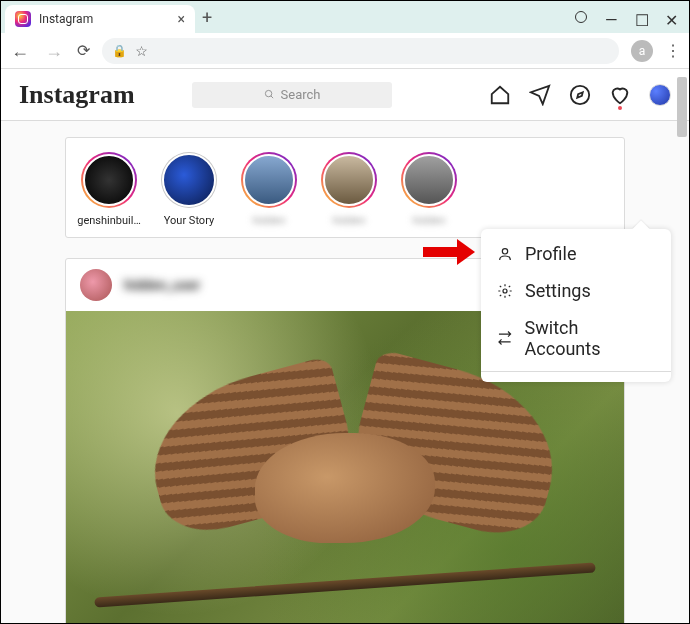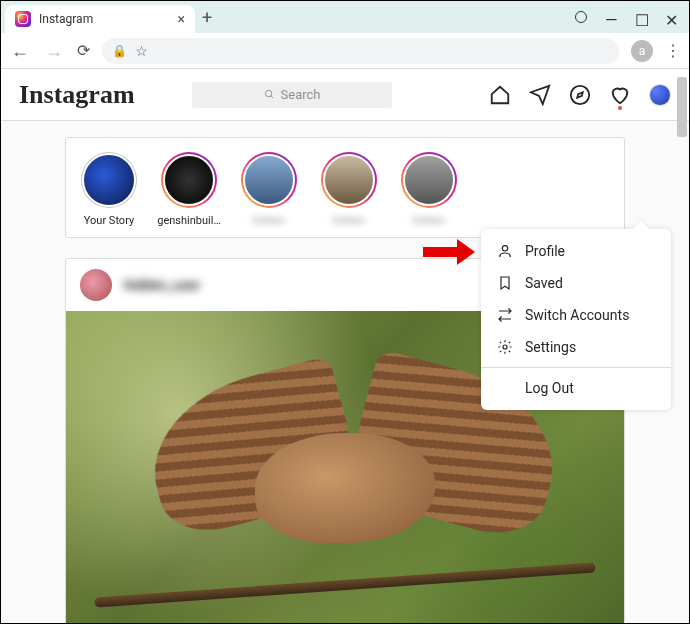--- a/index.html
+++ b/index.html
@@ -70,21 +70,21 @@
         radial-gradient(circle at 80% 70%, rgba(80,120,40,.6), transparent 50%),
         linear-gradient(135deg, #8aa050, #5c7030 40%, #7b8f45 70%, #4a5a28);
     }
     .bird-body { position: absolute; left: 50%; top: 52%; transform: translate(-50%,-50%); width: 180px; height: 110px; background: radial-gradient(ellipse at 40% 40%, #c89868, #8a5a38); border-radius: 50% 45% 50% 40%; }
     .bird-wing-l { position: absolute; left: 15%; top: 20%; width: 200px; height: 140px; background: repeating-linear-gradient(10deg, #a07048 0 8px, #7a5030 8px 16px); border-radius: 60% 10% 50% 30%; transform: rotate(-15deg); filter: blur(.3px); }
     .bird-wing-r { position: absolute; right: 12%; top: 18%; width: 200px; height: 150px; background: repeating-linear-gradient(-10deg, #a07048 0 8px, #7a5030 8px 16px); border-radius: 10% 60% 30% 50%; transform: rotate(15deg); filter: blur(.3px); }
     .branch { position: absolute; bottom: 18%; left: 5%; right: 5%; height: 10px; background: linear-gradient(180deg, #6a4a2a, #3a2a18); border-radius: 5px; transform: rotate(-4deg); }
 
     
     .dropdown { position: absolute; right: 18px; top: 108px; width: 190px; background: #fff; border-radius: 6px; box-shadow: 0 0 5px 1px rgba(0,0,0,.1); padding: 6px 0; z-index: 20; }
-    .dd-item { display: flex; align-items: center; gap: 12px; padding: 8px 16px; font-size: 14px; color: #262626; cursor: pointer; }
+    .dd-item { display: flex; align-items: center; gap: 12px; padding: 8px 16px; font-size: 18px; color: #262626; cursor: pointer; }
     .dd-sep { height: 1px; background: #dbdbdb; margin: 4px 0; }
     .dd-icon { width: 16px; height: 16px; stroke: #262626; stroke-width: 1.8; fill: none; }
     .dd-caret { position: absolute; top: -6px; right: 24px; width: 12px; height: 12px; background: #fff; transform: rotate(45deg); box-shadow: -1px -1px 1px rgba(0,0,0,.05); }
 
     
     .red-arrow { position: absolute; top: 118px; right: 214px; z-index: 25; display: flex; align-items: center; }
     .red-arrow .shaft { width: 34px; height: 10px; background: #e40000; }
     .red-arrow .head { width: 0; height: 0; border-top: 13px solid transparent; border-bottom: 13px solid transparent; border-left: 18px solid #e40000; }
 
     
@@ -154,30 +154,30 @@
       </span>
     <span class="ig-avatar"></span>
   </div>
 </div>
 
 <div class="content">
   <div class="feed-col">
 
     <div class="stories">
       <div class="story">
+        <div class="story-ring">
+            <div class="story-img s1"></div>
+          </div>
+        <span class="story-label">genshinbuil…</span>
+      </div>
+      <div class="story">
         <div class="story-ring none">
             <div class="story-img own"></div>
           </div>
         <span class="story-label">Your Story</span>
-      </div>
-      <div class="story">
-        <div class="story-ring">
-            <div class="story-img s1"></div>
-          </div>
-        <span class="story-label">genshinbuil…</span>
       </div>
       <div class="story">
         <div class="story-ring">
             <div class="story-img s2"></div>
           </div>
         <span class="story-label blur">hidden</span>
       </div>
       <div class="story">
         <div class="story-ring">
             <div class="story-img s3"></div>
@@ -212,42 +212,32 @@
     <div class="dd-caret"></div>
     <div class="dd-item">
       <svg class="dd-icon" viewBox="0 0 24 24">
           <circle cx="12" cy="8" r="4"></circle>
           <path d="M4 21c0-4 4-6 8-6s8 2 8 6"></path>
         </svg>
       <span>Profile</span>
     </div>
     <div class="dd-item">
       <svg class="dd-icon" viewBox="0 0 24 24">
-          <path d="M6 3h12v18l-6-4-6 4z"></path>
-        </svg>
-      <span>Saved</span>
+          <circle cx="12" cy="12" r="3"></circle>
+          <path d="M12 2v3M12 19v3M4.2 4.2l2.1 2.1M17.7 17.7l2.1 2.1M2 12h3M19 12h3M4.2 19.8l2.1-2.1M17.7 6.3l2.1-2.1"></path>
+        </svg>
+      <span>Settings</span>
     </div>
     <div class="dd-item">
       <svg class="dd-icon" viewBox="0 0 24 24">
           <path d="M17 2l4 4-4 4M3 6h18M7 22l-4-4 4-4M21 18H3"></path>
         </svg>
       <span>Switch Accounts</span>
     </div>
-    <div class="dd-item">
-      <svg class="dd-icon" viewBox="0 0 24 24">
-          <circle cx="12" cy="12" r="3"></circle>
-          <path d="M12 2v3M12 19v3M4.2 4.2l2.1 2.1M17.7 17.7l2.1 2.1M2 12h3M19 12h3M4.2 19.8l2.1-2.1M17.7 6.3l2.1-2.1"></path>
-        </svg>
-      <span>Settings</span>
-    </div>
     <div class="dd-sep"></div>
-    <div class="dd-item">
-      <span style="width:16px"></span>
-      <span>Log Out</span>
-    </div>
   </div>
 
   <div class="red-arrow">
     <div class="shaft"></div>
       <div class="head"></div>
   </div>
 
 </div>
 
 <div class="scrollhint"></div>

